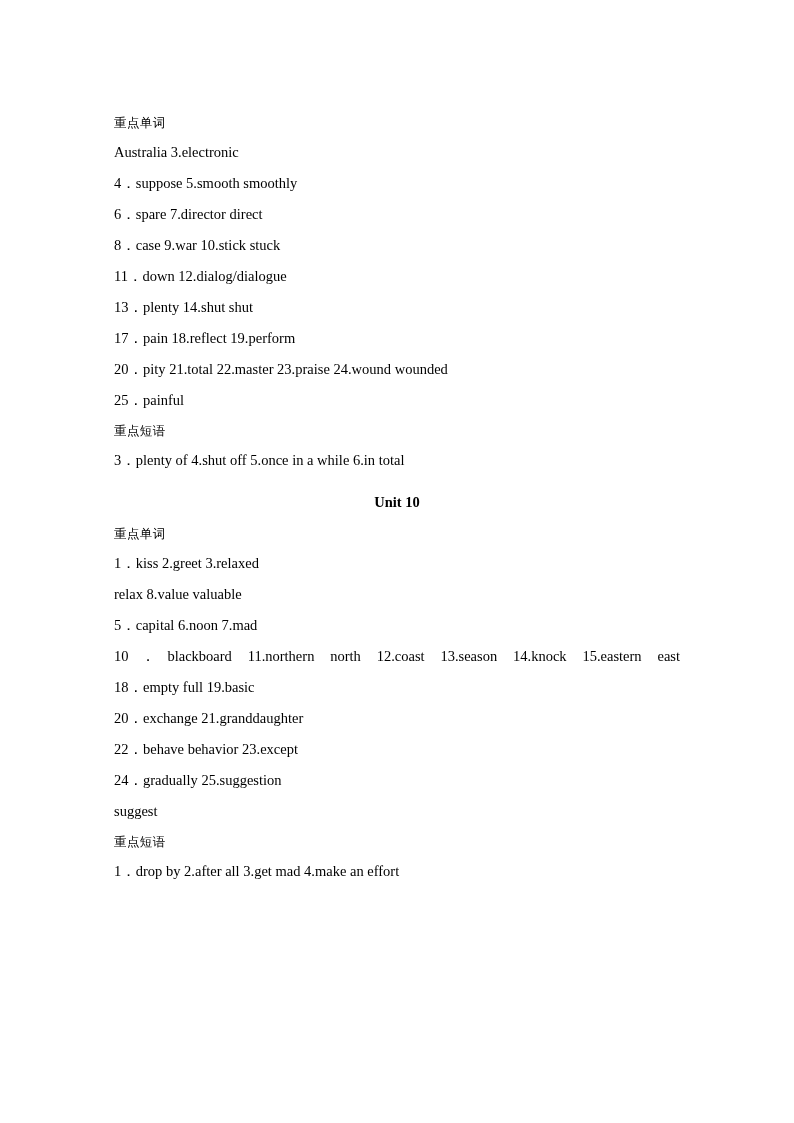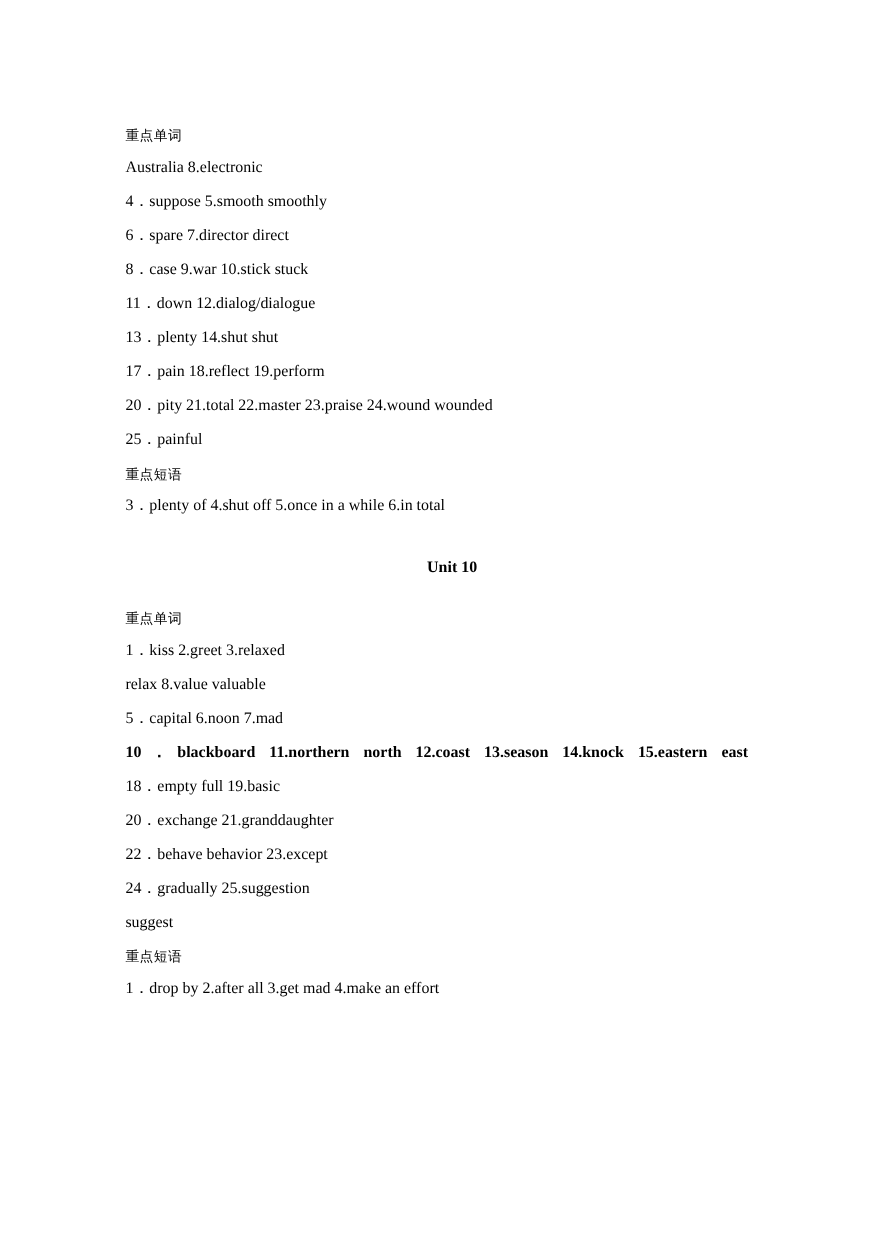--- a/index.html
+++ b/index.html
@@ -47,46 +47,45 @@
     margin: 0;
     white-space: nowrap;
   }
 
   
   .line.justify {
     white-space: normal;
     text-align: justify;
     text-align-last: justify;
     width: 566px;
-    font-weight: bold;
   }
 
   
   .unit-title {
     font-size: 14.5px;
     line-height: 31px;
     font-weight: bold;
     text-align: center;
-    margin: 14px;
+    margin: 0;
     padding-top: 11px;
     width: 566px;
   }
 
   
   .after-title {
     height: 1px;
   }
 </style>
 </head>
 <body>
 
 <div class="page">
   <div class="doc-body" id="doc-body">
       <div class="cjk-heading">重点单词</div>
-      <div class="line">Australia   8.electronic</div>
+      <div class="line">Australia   3.electronic</div>
       <div class="line">4．suppose   5.smooth   smoothly</div>
       <div class="line">6．spare   7.director   direct</div>
       <div class="line">8．case   9.war   10.stick   stuck</div>
       <div class="line">11．down   12.dialog/dialogue</div>
       <div class="line">13．plenty   14.shut   shut</div>
       <div class="line">17．pain   18.reflect   19.perform</div>
       <div class="line">20．pity   21.total   22.master   23.praise   24.wound   wounded</div>
       <div class="line">25．painful</div>
       <div class="cjk-heading">重点短语</div>
       <div class="line">3．plenty of   4.shut off   5.once in a while   6.in total</div>

